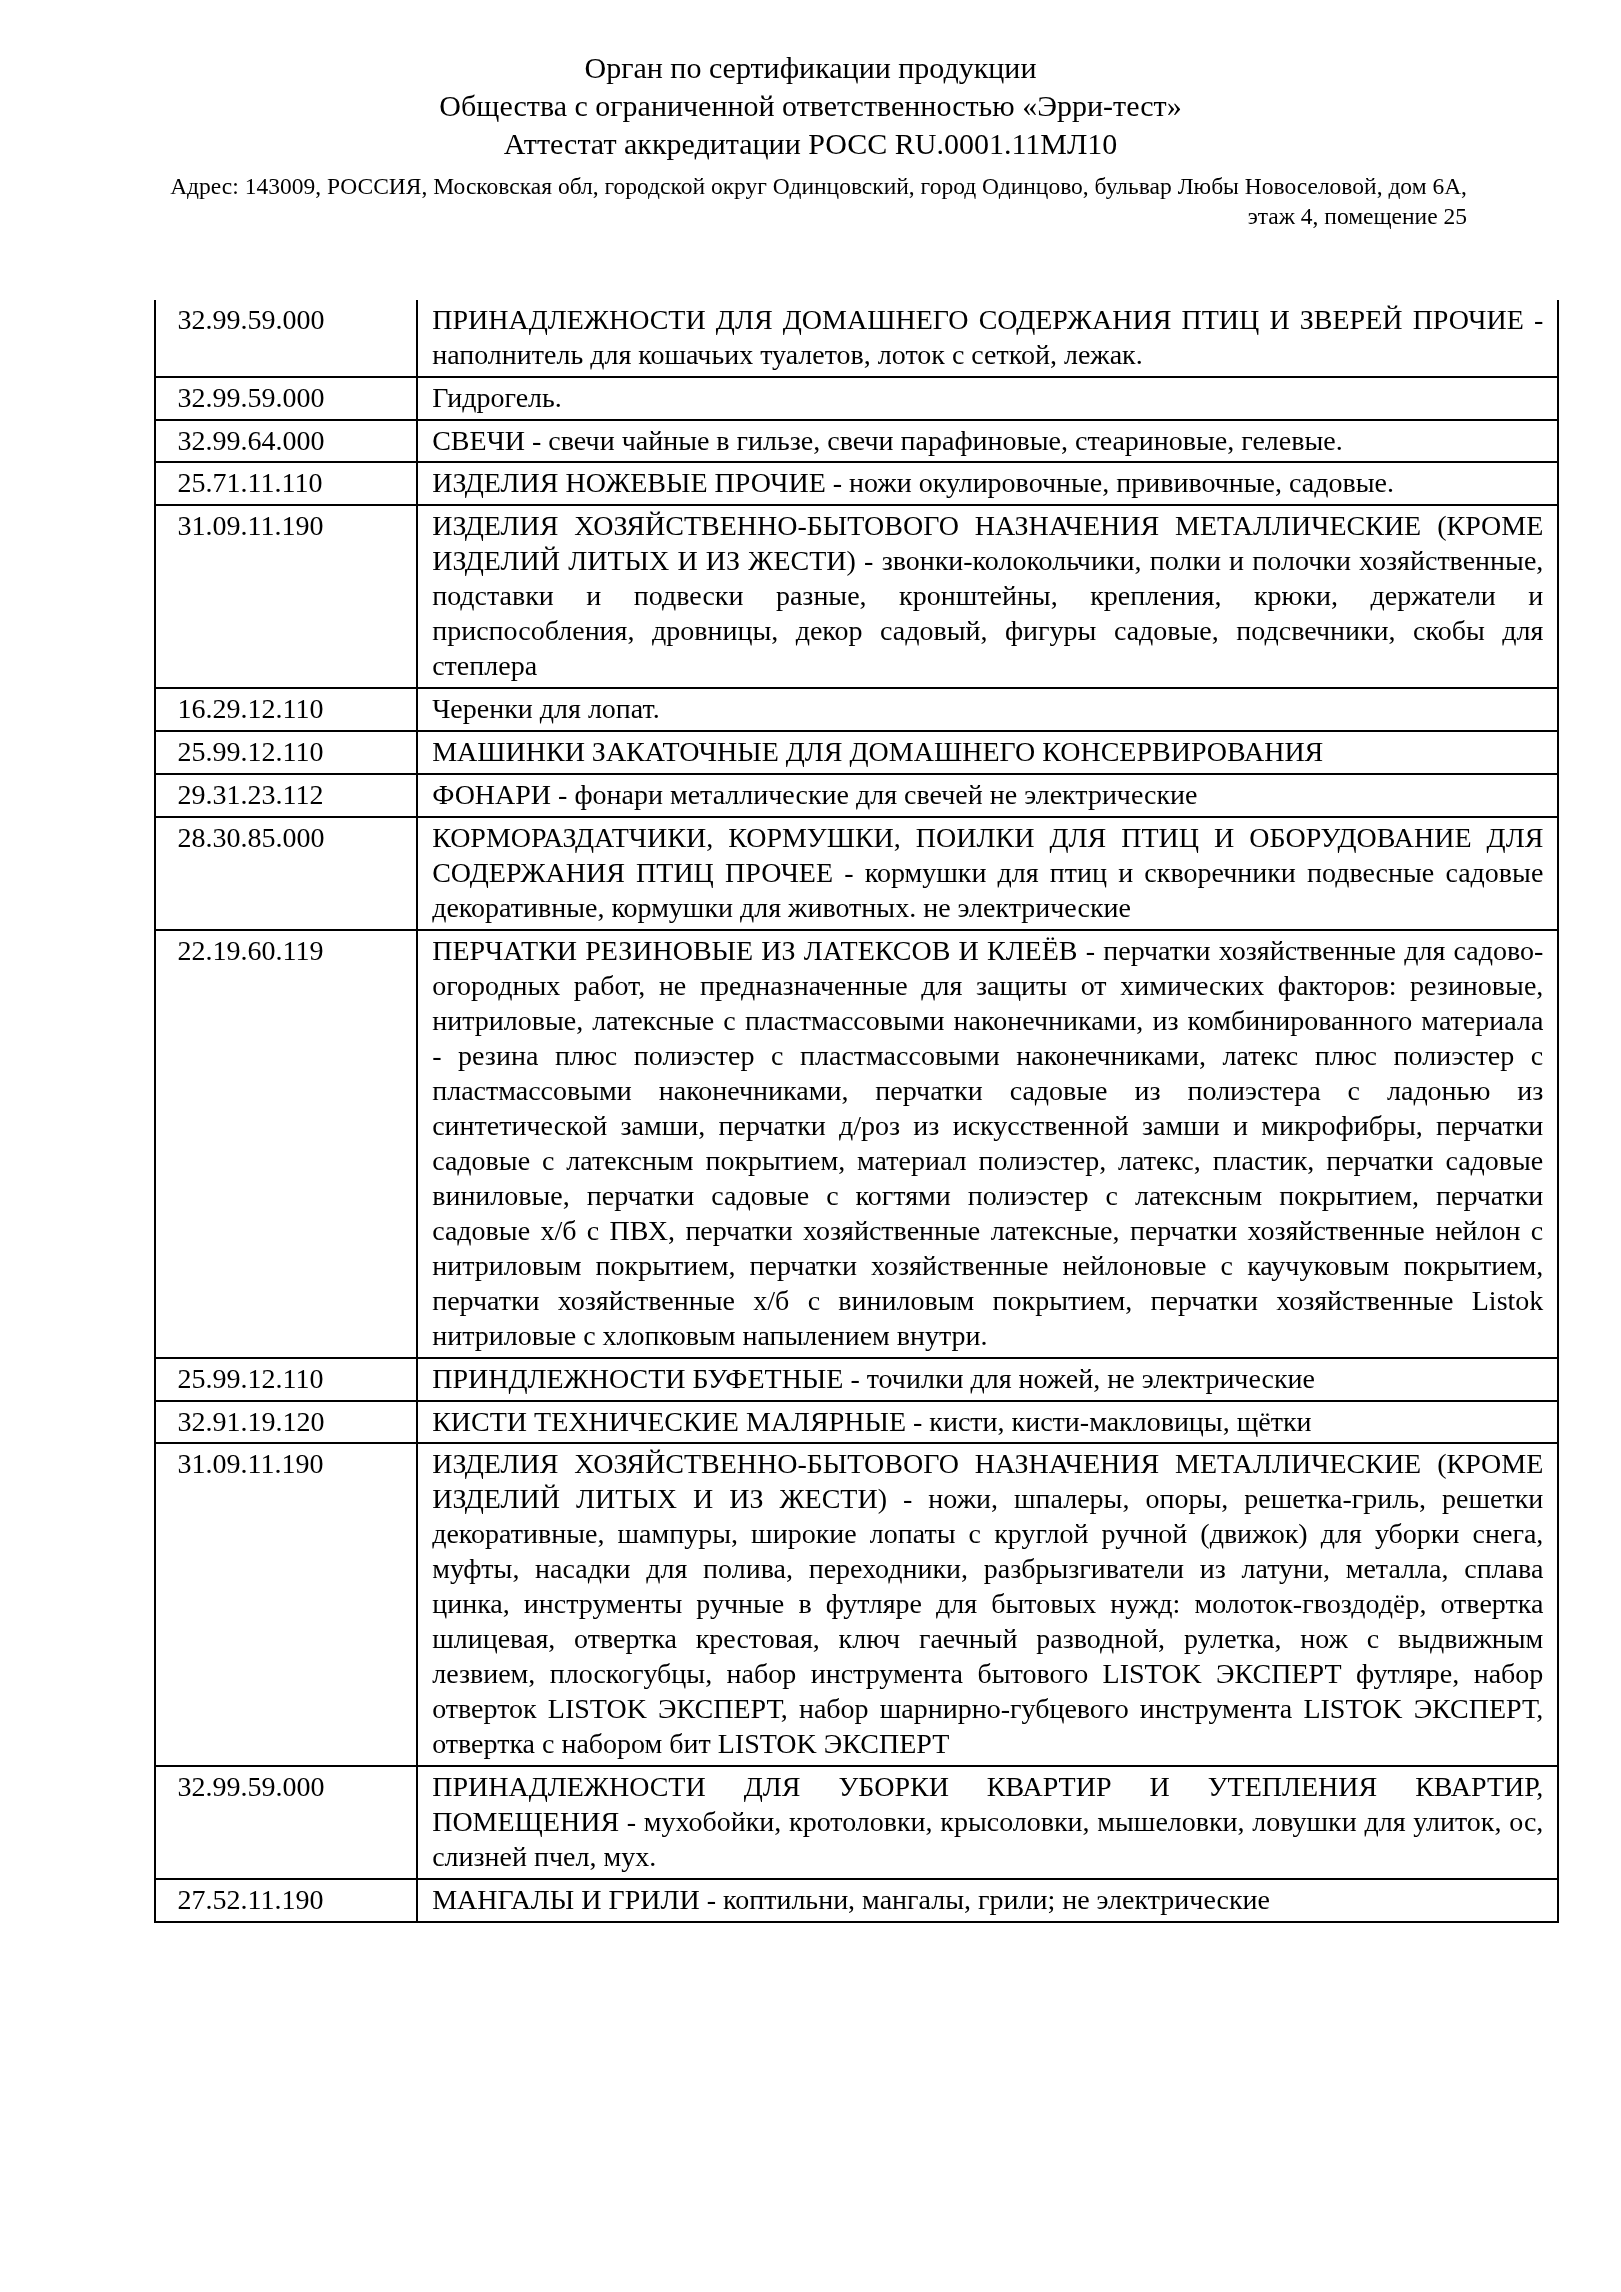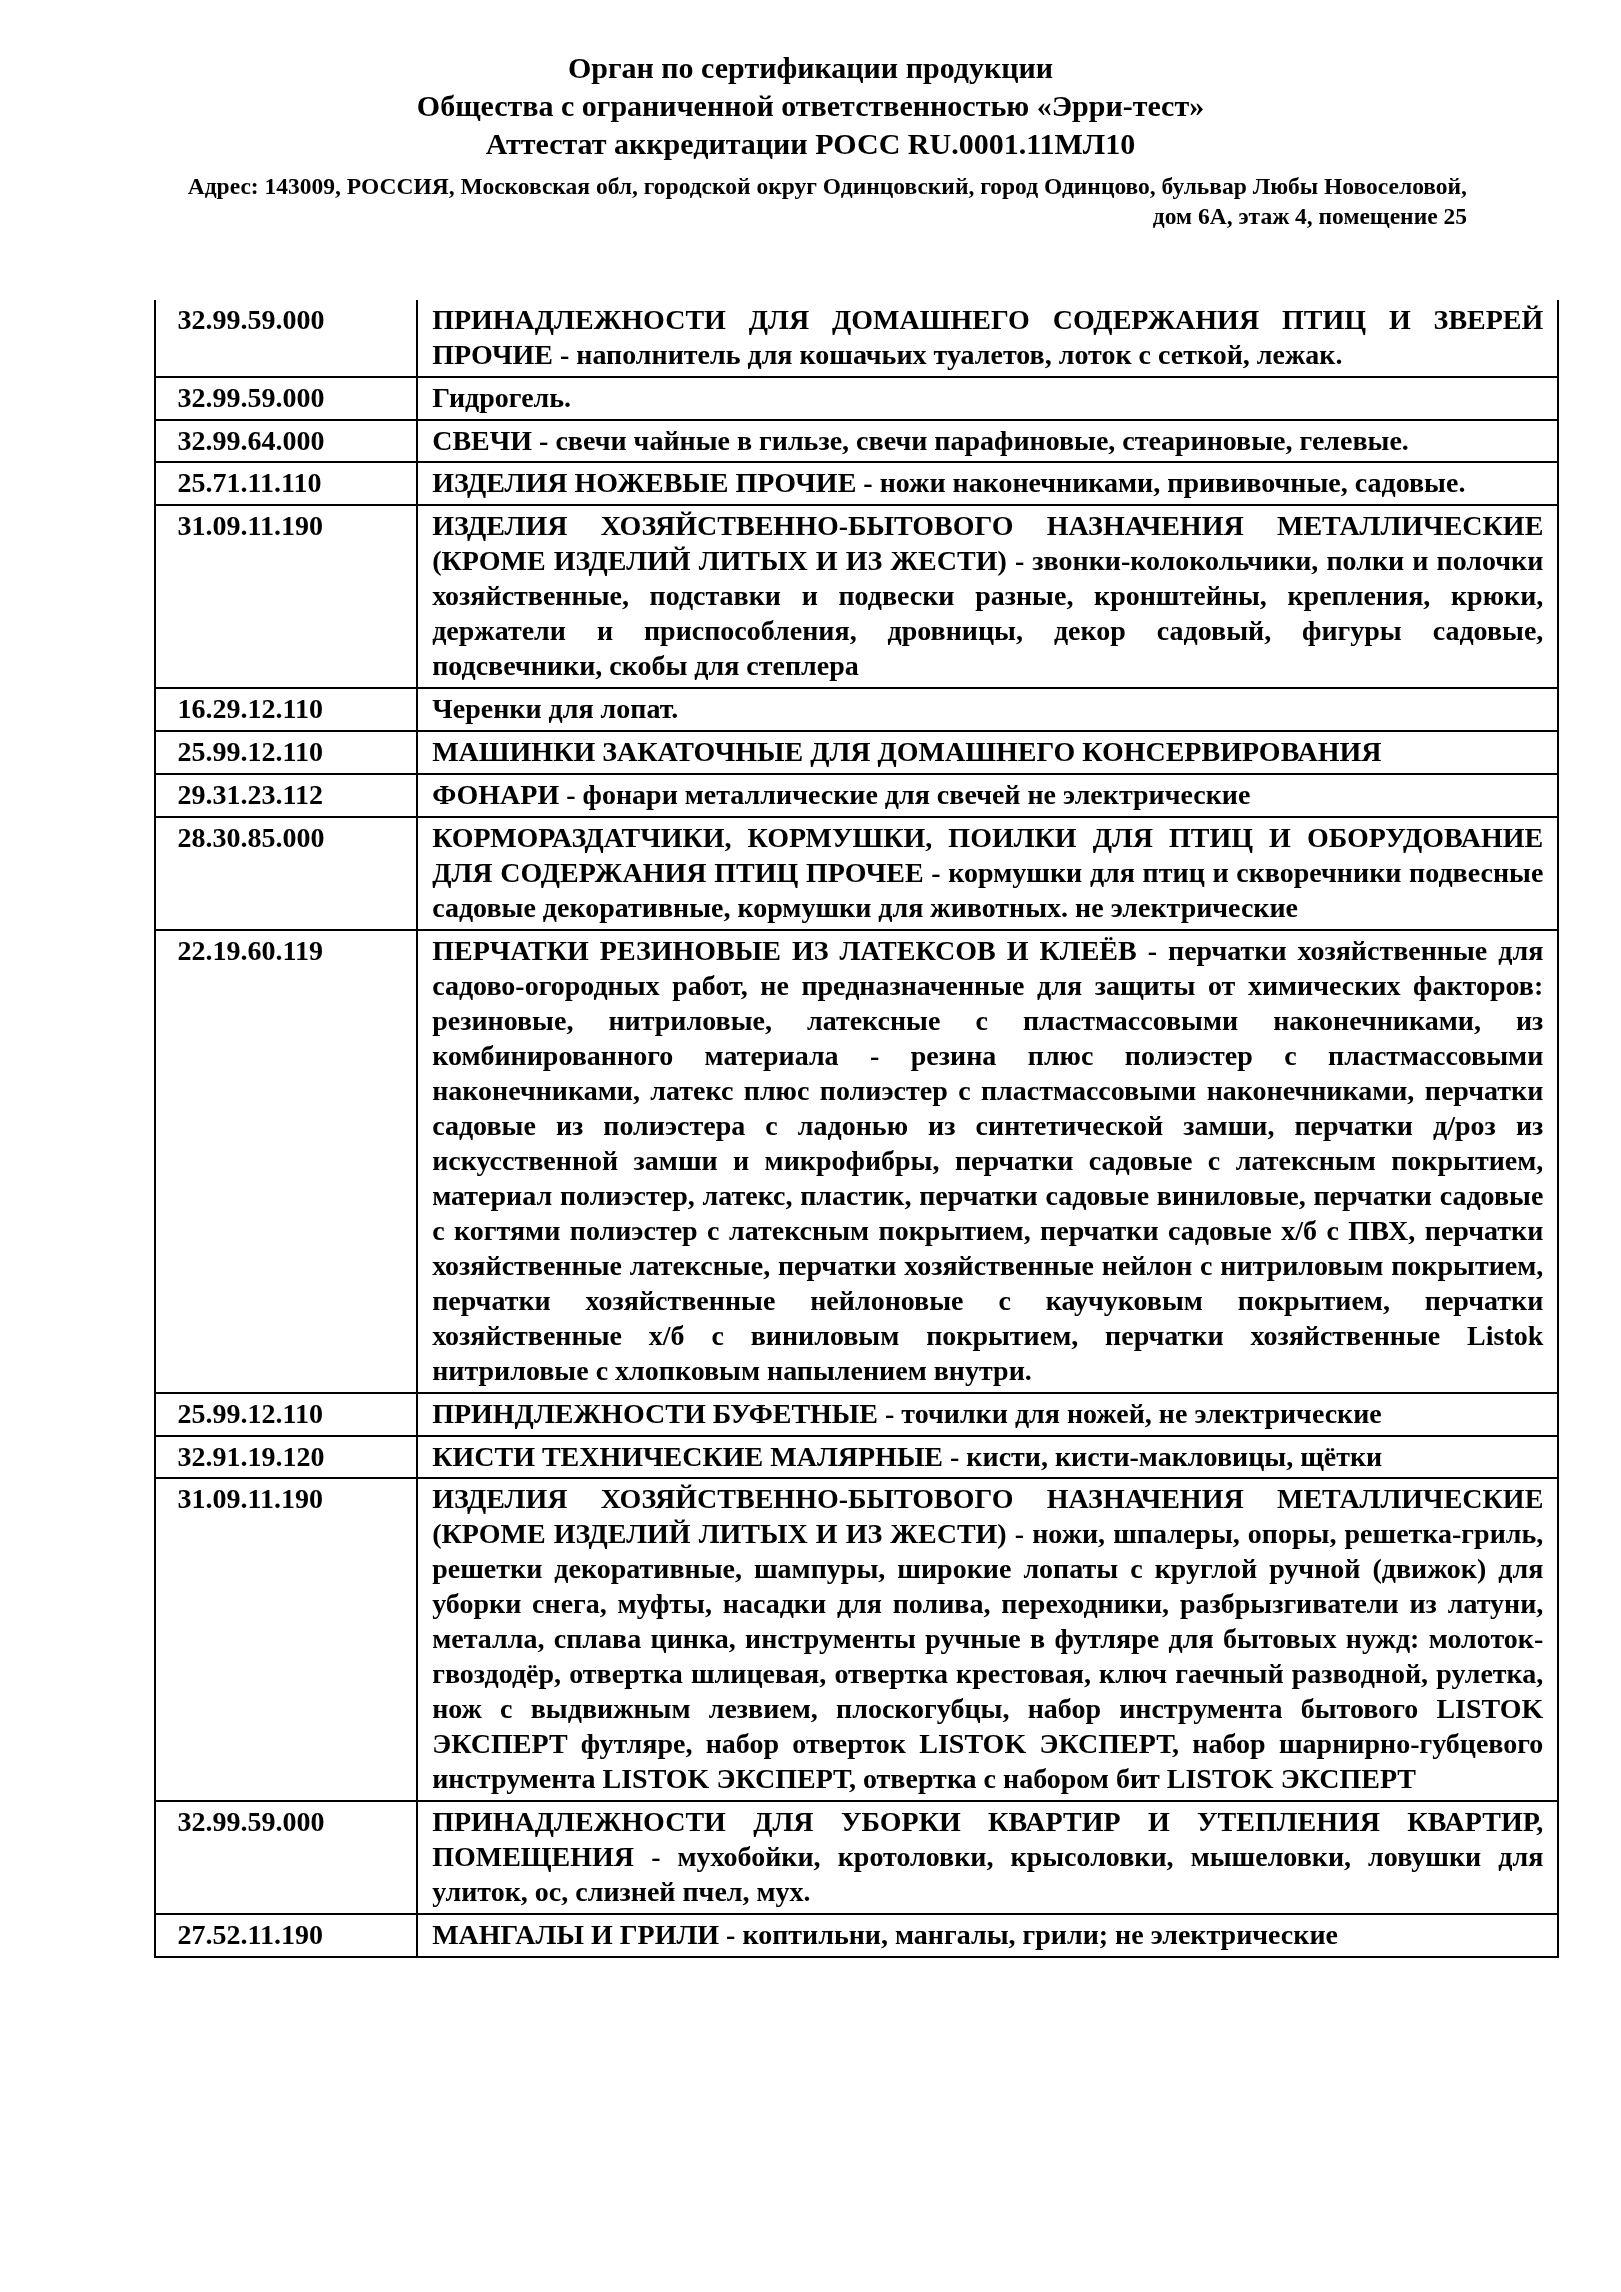--- a/index.html
+++ b/index.html
@@ -11,21 +11,20 @@
     width: 1621px;
     height: 2293px;
     overflow: hidden;
     font-family: "Liberation Serif", "DejaVu Serif", serif;
     color: #000000;
   }
   .page {
     width: 1621px;
     height: 2243px;
     position: relative;
-    font-weight: bold;
   }
   .doc-header {
     text-align: center;
     padding-top: 49px;
   }
   .doc-header .title-line {
     font-size: 30px;
     line-height: 38px;
   }
   .doc-header .small-line {
@@ -90,21 +89,21 @@
         <tr>
           <td class="code">32.99.59.000</td>
           <td class="desc">Гидрогель.</td>
         </tr>
         <tr>
           <td class="code">32.99.64.000</td>
           <td class="desc">СВЕЧИ - свечи чайные в гильзе, свечи парафиновые, стеариновые, гелевые.</td>
         </tr>
         <tr>
           <td class="code">25.71.11.110</td>
-          <td class="desc">ИЗДЕЛИЯ НОЖЕВЫЕ ПРОЧИЕ - ножи наконечниками, прививочные, садовые.</td>
+          <td class="desc">ИЗДЕЛИЯ НОЖЕВЫЕ ПРОЧИЕ - ножи окулировочные, прививочные, садовые.</td>
         </tr>
         <tr>
           <td class="code">31.09.11.190</td>
           <td class="desc">ИЗДЕЛИЯ ХОЗЯЙСТВЕННО-БЫТОВОГО НАЗНАЧЕНИЯ МЕТАЛЛИЧЕСКИЕ (КРОМЕ ИЗДЕЛИЙ ЛИТЫХ И ИЗ ЖЕСТИ) - звонки-колокольчики, полки и полочки хозяйственные, подставки и подвески разные, кронштейны, крепления, крюки, держатели и приспособления, дровницы, декор садовый, фигуры садовые, подсвечники, скобы для степлера</td>
         </tr>
         <tr>
           <td class="code">16.29.12.110</td>
           <td class="desc">Черенки для лопат.</td>
         </tr>
         <tr>

